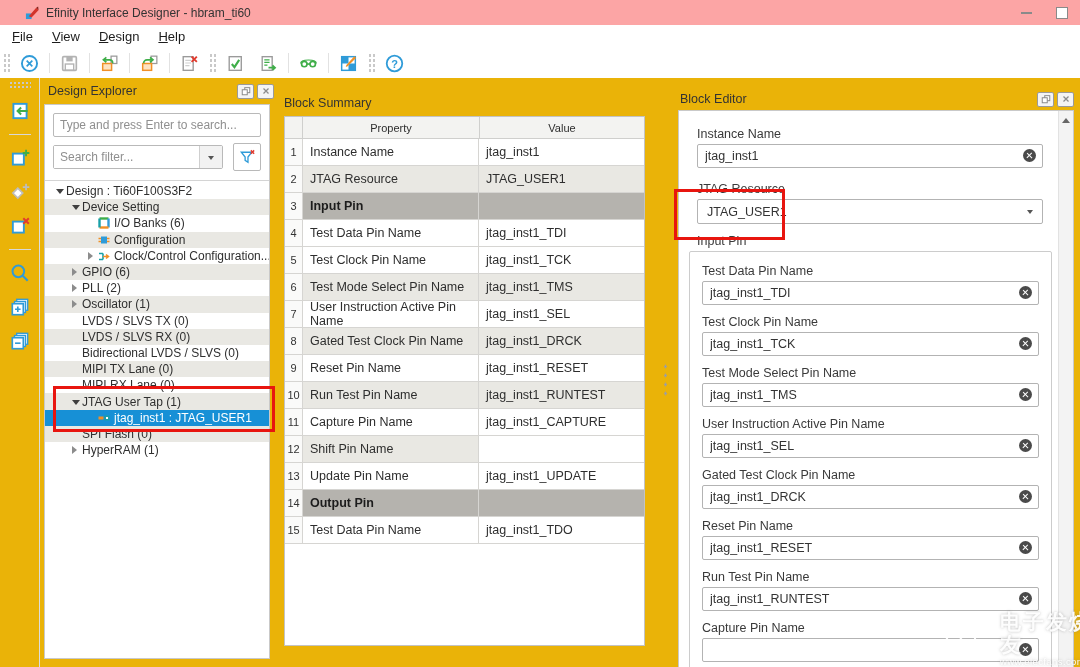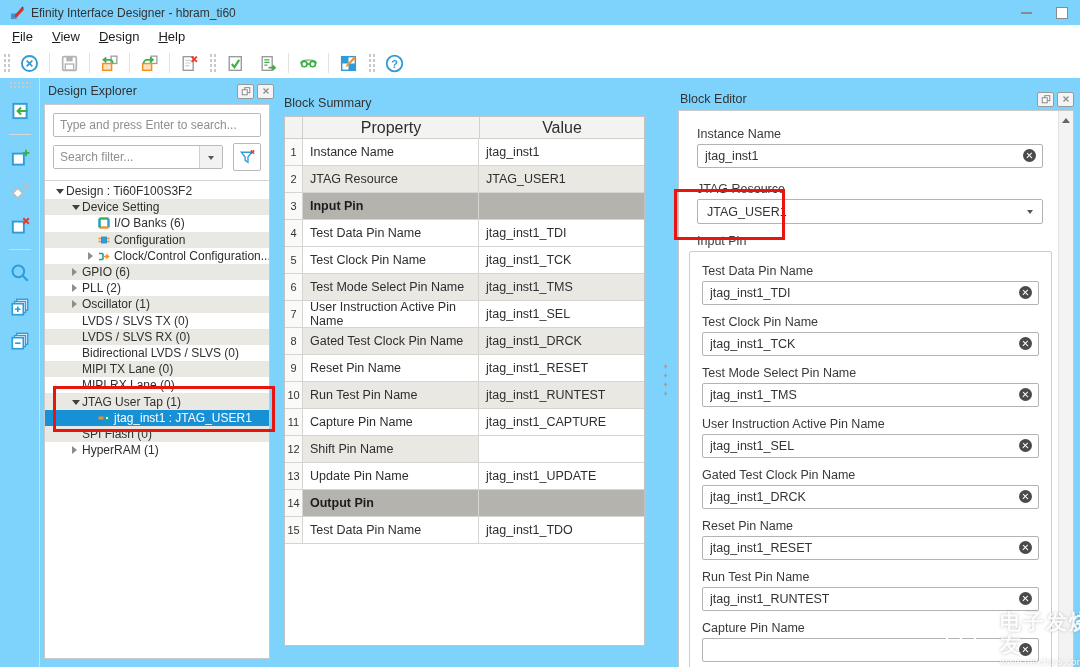--- a/index.html
+++ b/index.html
@@ -1,37 +1,37 @@
 <!DOCTYPE html>
 <html><head>
 <meta charset="utf-8">
 <style>
   html,body{margin:0;padding:0;background:#ddd;}
   .window{width:1080px;height:667px;position:relative;overflow:hidden;background:#efefee;
     font-family:"Liberation Sans","DejaVu Sans",sans-serif;}
   
-  .titlebar{position:absolute;top:0;left:0;right:0;height:25px;background:#7dd3fc;display:flex;align-items:center;padding-left:10px;}
+  .titlebar{position:absolute;top:0;left:0;right:0;height:25px;background:#fca5a5;display:flex;align-items:center;padding-left:25px;}
   .appicon svg{width:15px;height:15px;display:block}
   .title{font-size:12px;color:#333;margin-left:6px}
   .winbtns{margin-left:auto;display:flex;align-items:center}
   .wbtn{width:36px;height:25px;display:flex;align-items:center;justify-content:center}
   .minbar{width:11px;height:2px;background:#8a8a8a}
   .maxbox{width:10px;height:10px;border:1.5px solid #8a8a8a;background:#fff}
   
   .menubar{position:absolute;top:25px;left:0;right:0;height:23px;background:#fff;display:flex;align-items:center;padding-left:3px}
   .mitem{font-size:13px;color:#1c1c1c;padding:2px 10px 3px 9px;cursor:default}
   .mitem .mn{text-decoration:underline}
   
   .toolbar{position:absolute;top:48px;left:0;right:0;height:30px;background:#fff;display:flex;align-items:center;border-bottom:1px solid #ececec}
   .tbtn{width:27px;height:27px;display:flex;align-items:center;justify-content:center;margin:0 3px}
   .tbtn svg{width:21px;height:21px;display:block}
   .tsep{width:1px;height:20px;background:#e2e2e2;margin:0 3px}
   .tgrip{width:7px;height:20px;margin:0 3px;background-image:radial-gradient(#c9c9c9 1px,transparent 1.1px);background-size:4px 5px}
   
-  .main{position:absolute;top:78px;left:0;right:0;bottom:0;background:#7dd3fc}
+  .main{position:absolute;top:78px;left:0;right:0;bottom:0;background:#eab308}
   .leftrail{position:absolute;left:0;top:0;width:40px;bottom:0;display:flex;flex-direction:column;align-items:center;padding-top:3px;border-right:1px solid #dcdcdc;box-sizing:border-box}
   .lgrip{width:22px;height:7px;background-image:radial-gradient(#c9c9c9 1px,transparent 1.1px);background-size:4px 4px;margin-bottom:6px}
   .lbtn{width:28px;height:28px;display:flex;align-items:center;justify-content:center;margin:3px 0}
   .lbtn svg{width:22px;height:22px;display:block}
   .lsep{width:22px;height:1px;background:#d8d8d8;margin:6px 0}
   
   .phead{display:flex;align-items:center;height:18px;padding:0 6px 0 8px}
   .ptitle{font-size:12.5px;color:#333}
   .pbtns{margin-left:auto;display:flex;gap:3px}
   .mini{width:15px;height:13px;border:1px solid #9a9a9a;border-radius:2px;display:flex;align-items:center;justify-content:center;background:#f4f4f4}
@@ -57,21 +57,21 @@
   .arr-down{width:0;height:0;border:4px solid transparent;border-top:5px solid #3f3f3f;margin-top:5px}
   .arr-right{width:0;height:0;border:4px solid transparent;border-left:5px solid #8c8c8c;margin-left:2px}
   .ticon{width:16px;height:12px;flex:none;display:flex;align-items:center}
   .ticon svg{width:12px;height:12px}
   
   .summary{position:absolute;left:284px;top:18px;width:361px}
   .stitle{font-size:12.5px;color:#333;margin-bottom:6px}
   .stable{width:361px;height:530px;background:#fff;border:1px solid #c3c3c3;box-sizing:border-box;overflow:hidden}
   .thead{display:flex;height:22px;background:#f3f3f1;border-bottom:1px solid #cfcfcd;box-sizing:border-box}
   .hnum{width:17px;border-right:1px solid #cfcfcd;flex:none}
-  .hcell{display:flex;align-items:center;justify-content:center;font-size:16px;color:#2e2e2e}
+  .hcell{display:flex;align-items:center;justify-content:center;font-size:11px;color:#2e2e2e}
   .hprop{width:176px;flex:none;border-right:1px solid #cfcfcd}
   .hval{flex:1}
   .trr{display:flex;height:27px;border-bottom:1px solid #d6d5d2;box-sizing:border-box}
   .ncell{width:17px;background:#fafaf9;border-right:1px solid #d6d5d2;display:flex;align-items:center;justify-content:center;font-size:11px;color:#333;flex:none}
   .pcell{width:176px;flex:none;display:flex;align-items:center;padding-left:7px;box-sizing:border-box;border-right:1px solid #d6d5d2;font-size:12.5px;color:#2e2e2e;background:#fff}
   .vcell{flex:1;display:flex;align-items:center;padding-left:7px;font-size:12.5px;color:#2e2e2e;background:#fff}
   .trr.alt .pcell,.trr.alt .vcell{background:#e9e8e3}
   .trr.section .pcell,.trr.section .vcell{background:#b5b3ae}
   .trr.section .pcell{font-weight:bold;color:#1c1c1c}
   

